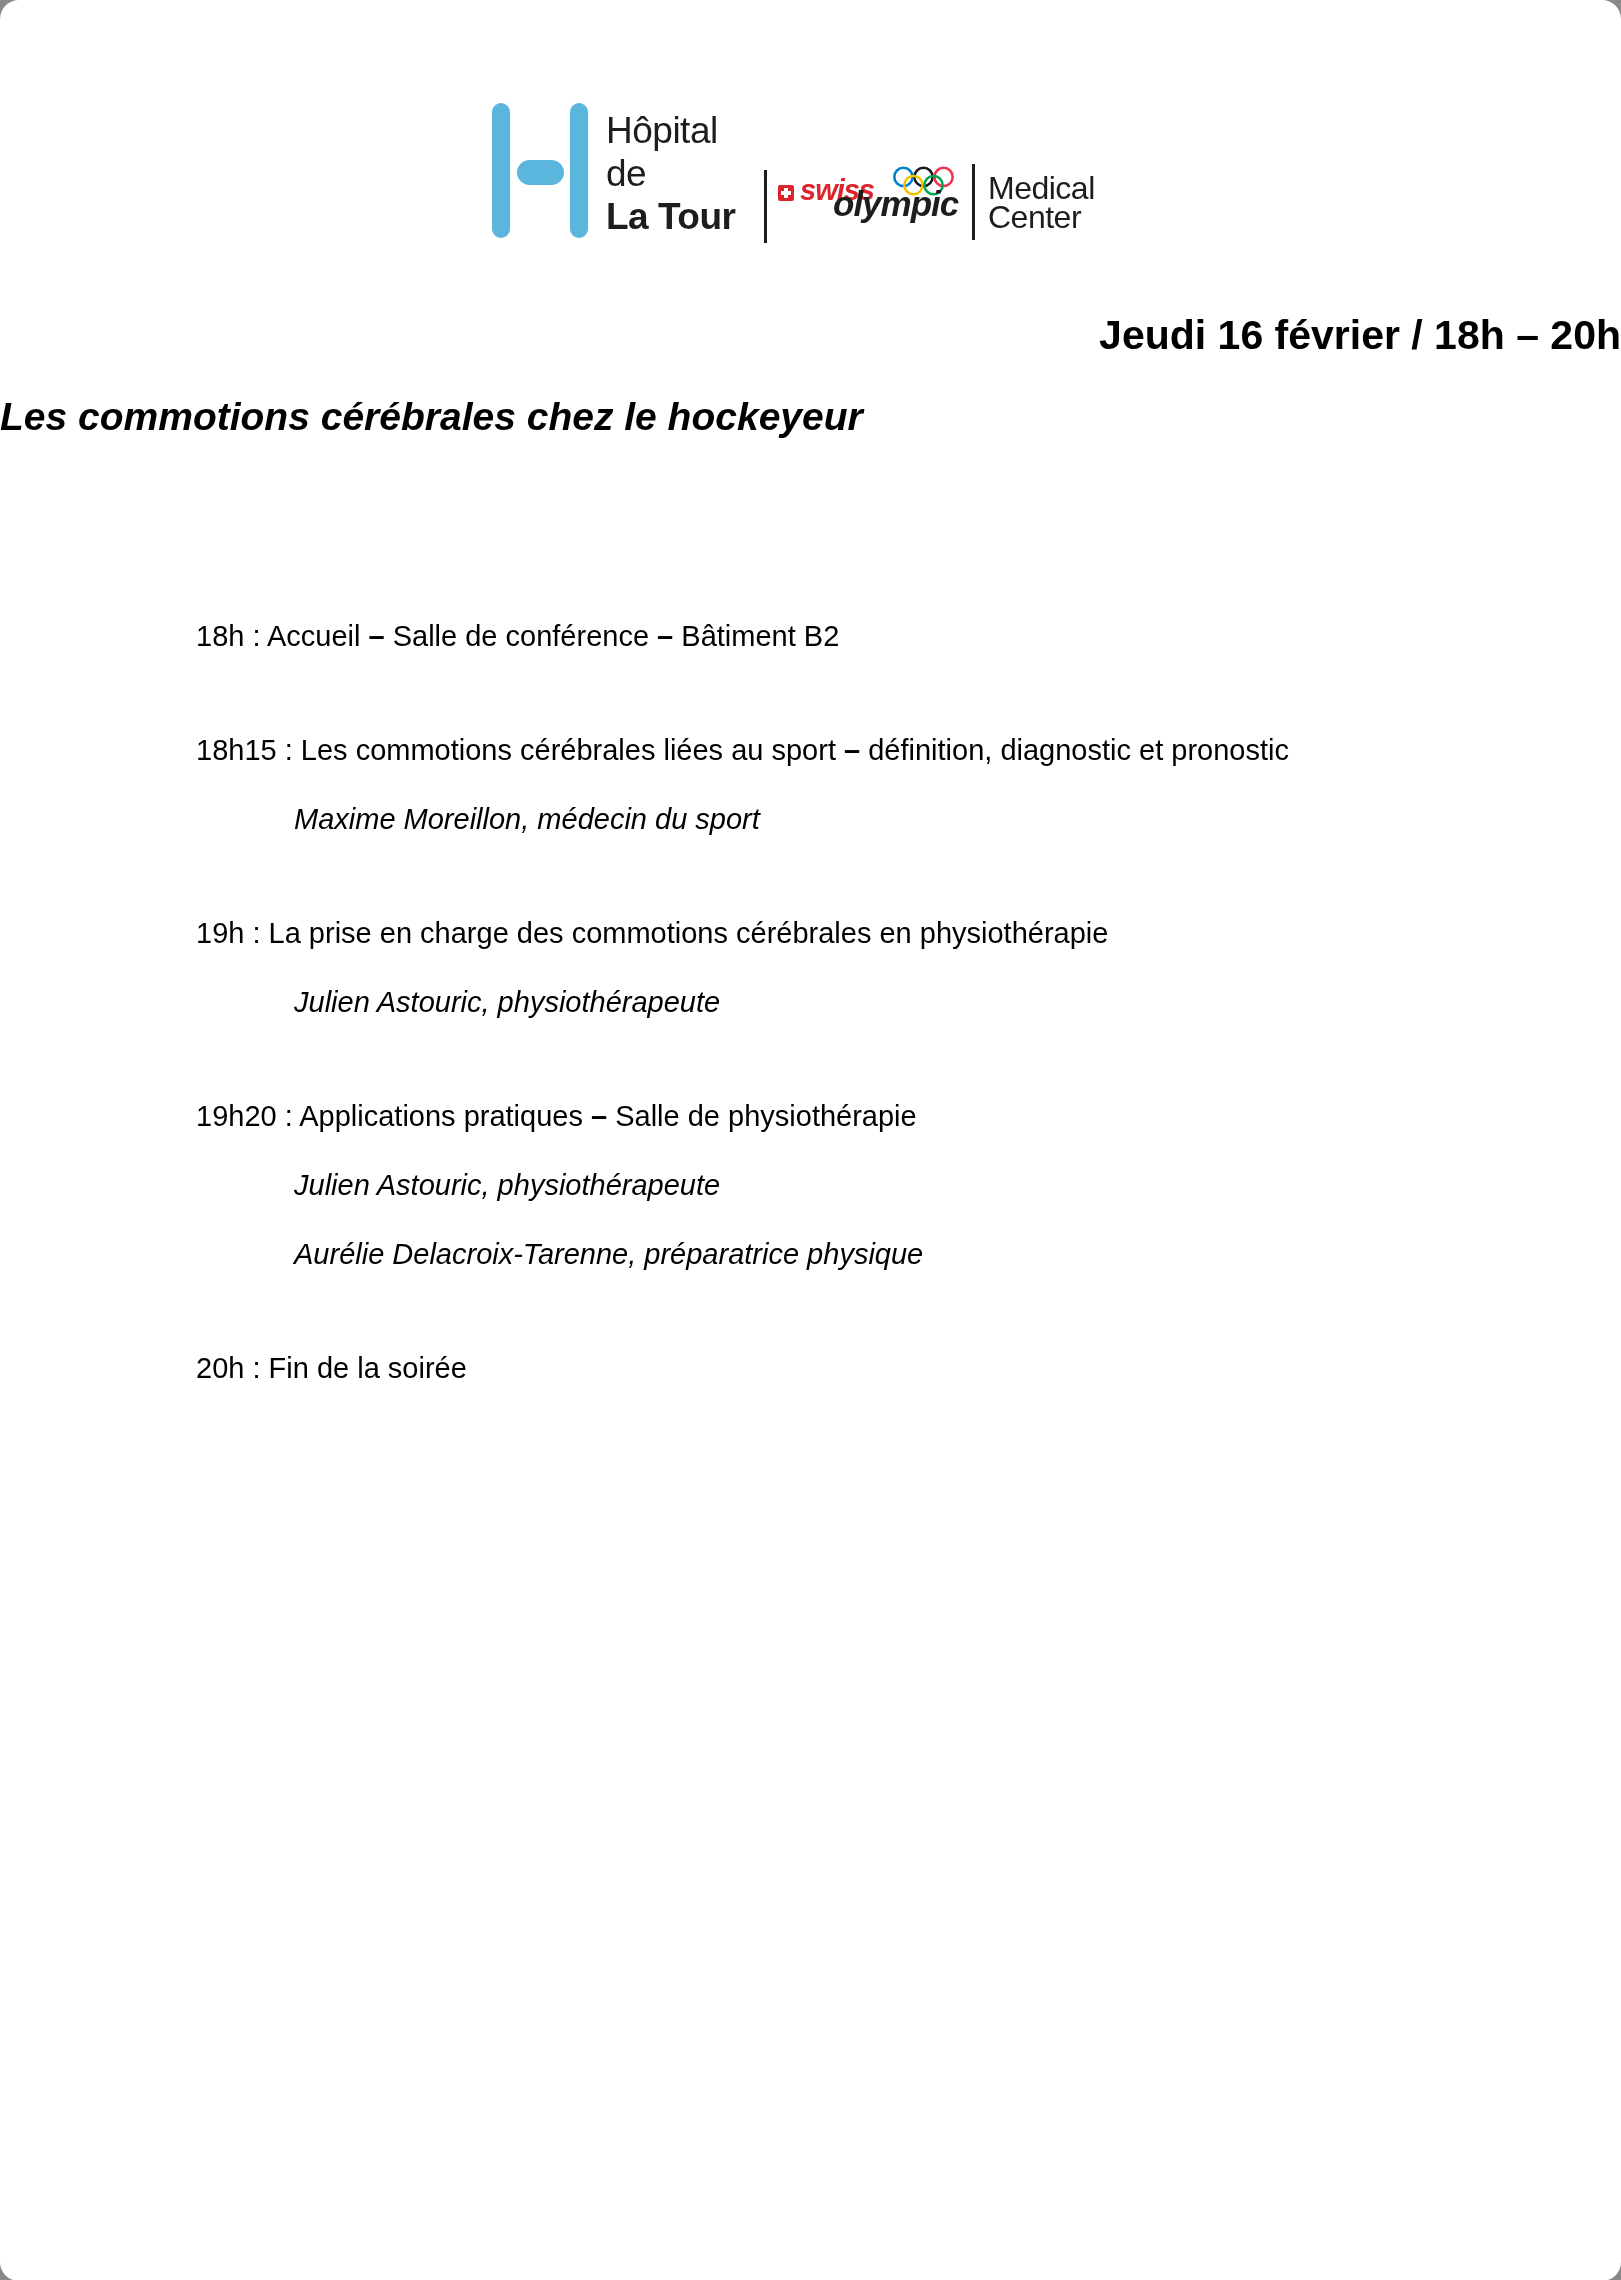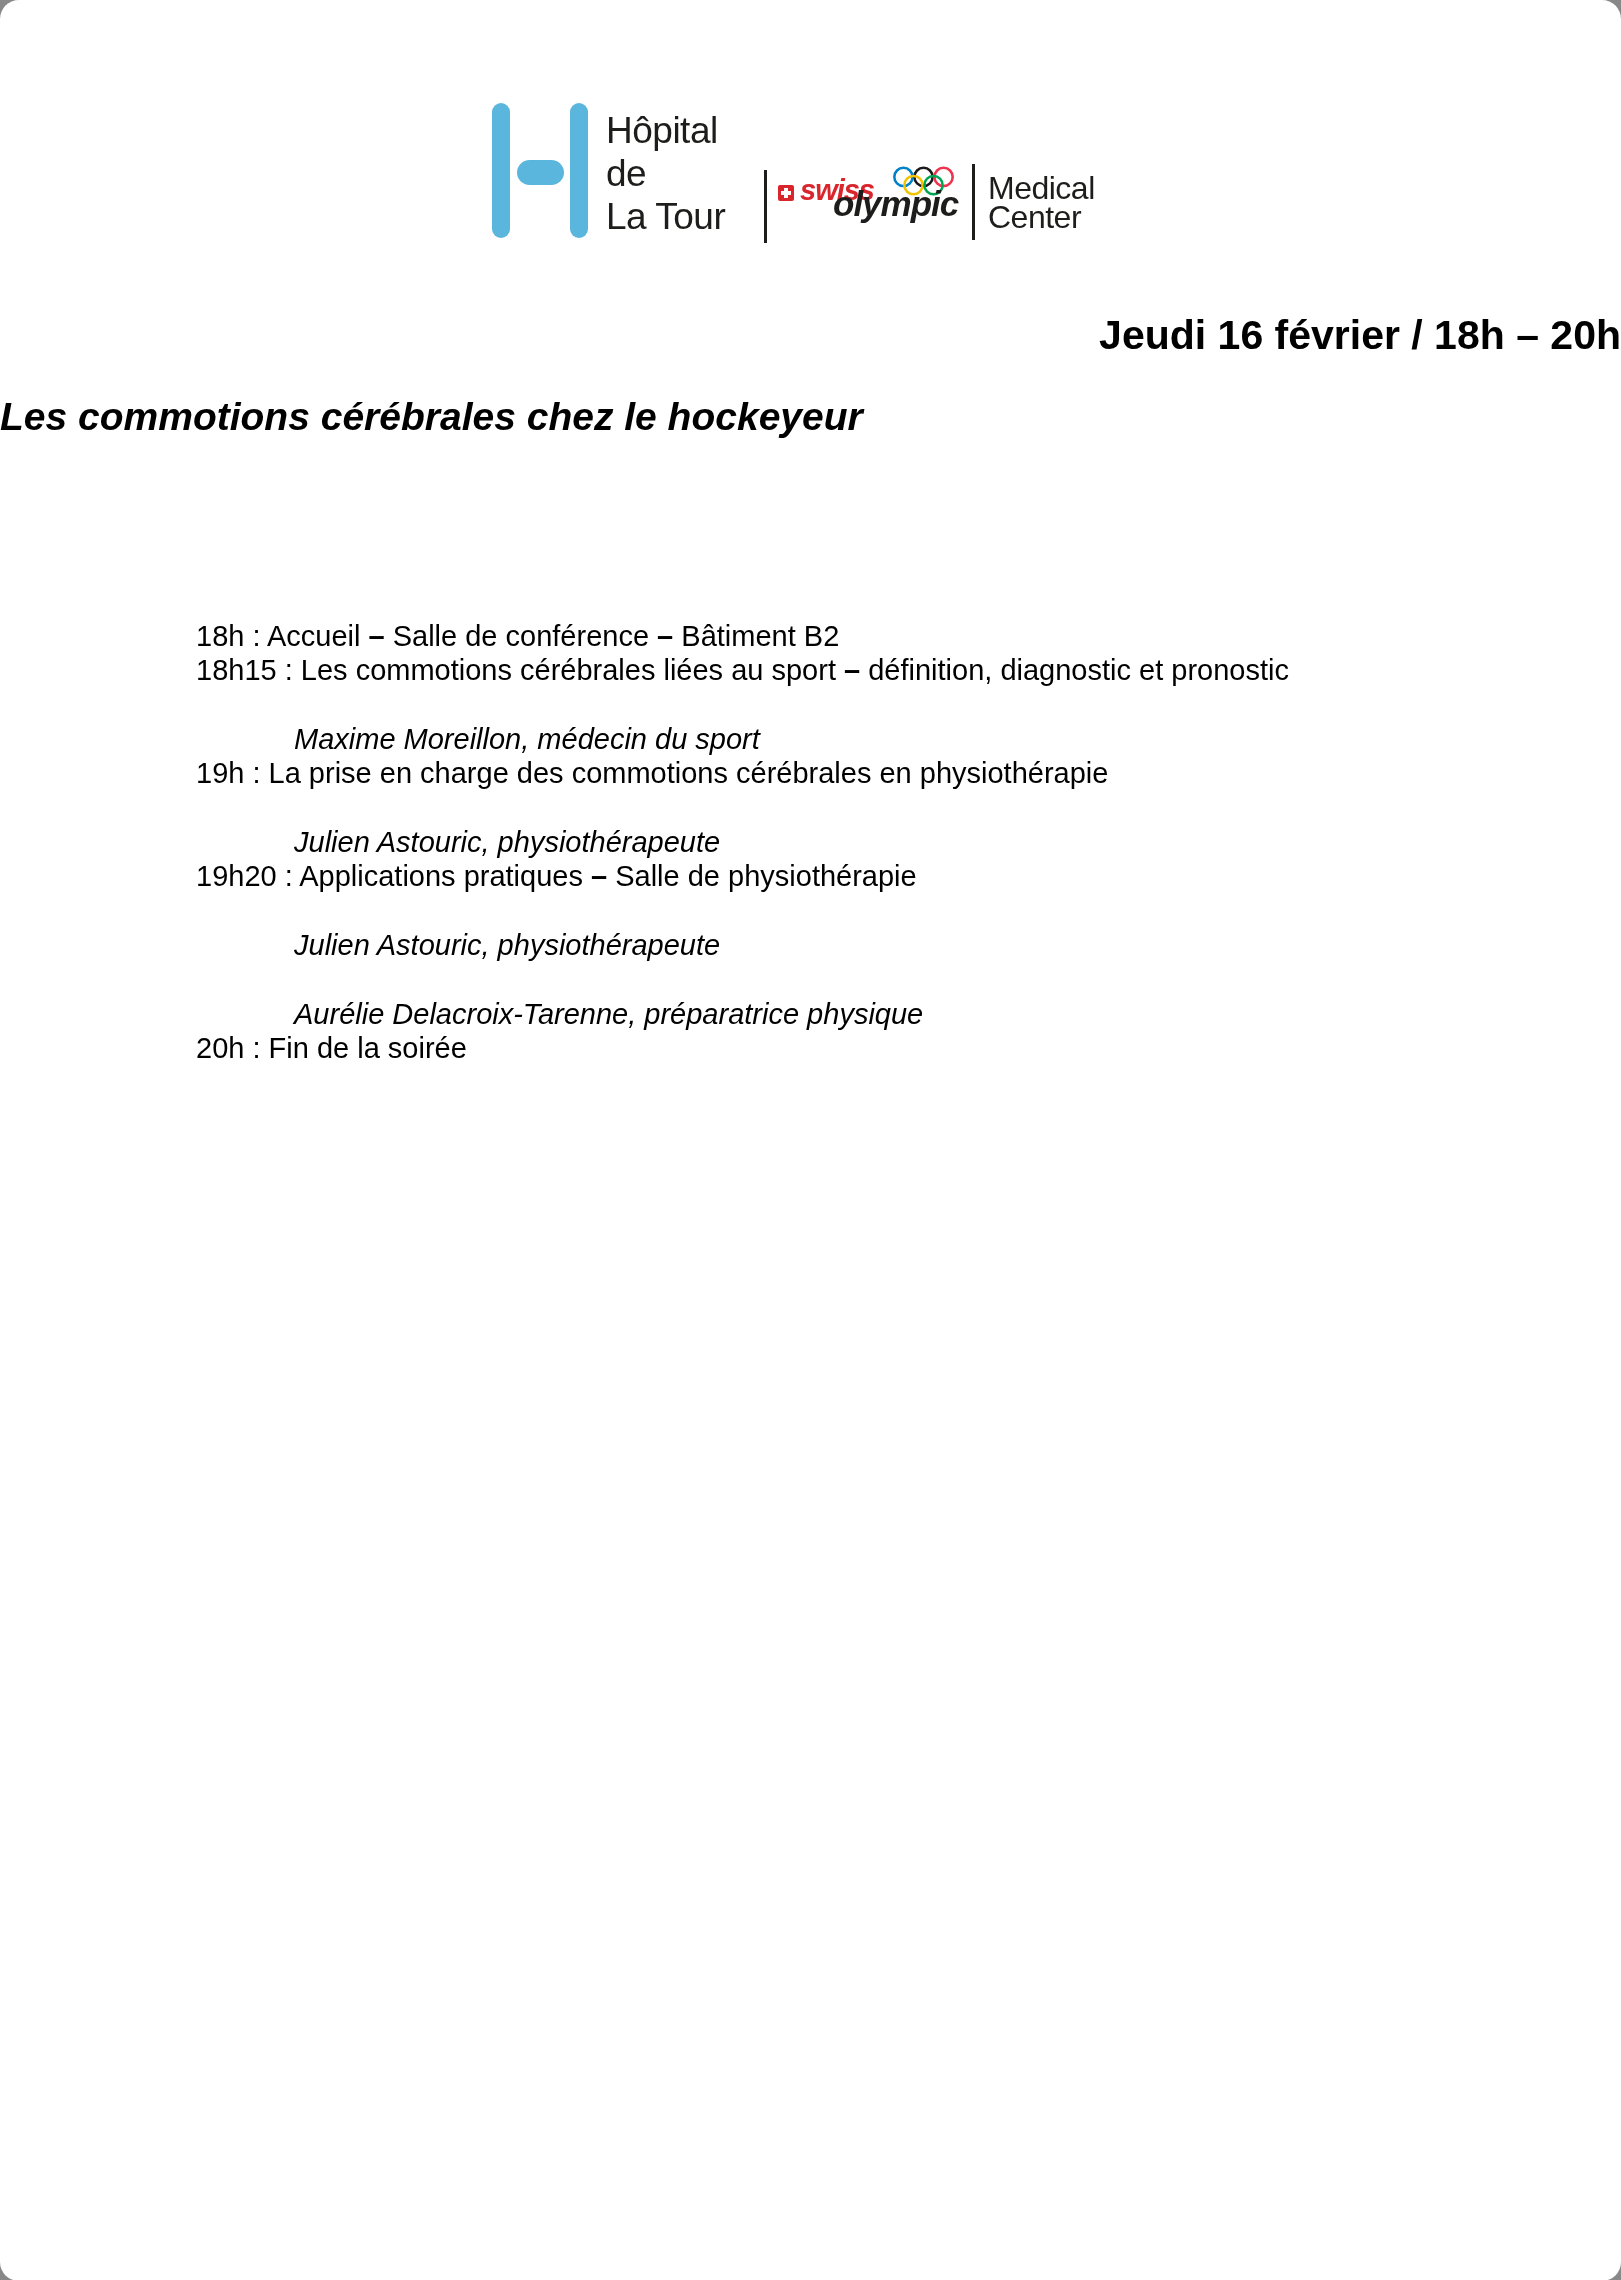--- a/index.html
+++ b/index.html
@@ -26,42 +26,42 @@
   }
 
   
   .logo-row{position:absolute;left:492px;top:103px;width:647px;height:147px;}
   .h-mark{position:absolute;left:0;top:0;width:96px;height:135px;}
   .h-mark .vbar{position:absolute;top:0;width:17.6px;height:135px;border-radius:9.8px;background:var(--brand-blue);}
   .h-mark .vbar.left{left:0;}
   .h-mark .vbar.right{left:78px;}
   .h-mark .crossbar{position:absolute;left:24.5px;top:57px;width:47px;height:24.5px;border-radius:12.7px;background:var(--brand-blue);}
   .hospital-text{position:absolute;left:114px;top:5.9px;font-size:37px;line-height:43px;color:var(--logo-text);letter-spacing:-0.5px;}
-  .hospital-text .l3{font-weight:400;text-align:right;}
+  .hospital-text .l3{font-weight:700;text-align:right;}
   .logo-divider{position:absolute;width:2.9px;background:var(--logo-text);}
   .divider1{left:272px;top:67px;height:73px;}
   .divider2{left:480px;top:61px;height:76px;}
   .swiss-cross{position:absolute;left:286px;top:82px;width:15.7px;height:15.7px;background:var(--swiss-red);border-radius:2px;}
   .swiss-cross::before{content:"";position:absolute;left:2.9px;top:5.9px;width:9.8px;height:3.9px;background:#fff;}
   .swiss-cross::after{content:"";position:absolute;left:5.9px;top:2.9px;width:3.9px;height:9.8px;background:#fff;}
   .swiss-word{position:absolute;left:308px;top:70px;font-size:29px;line-height:35px;font-weight:700;font-style:italic;color:var(--swiss-red);letter-spacing:-1px;}
   .olympic-word{position:absolute;left:341px;top:83px;font-size:35px;line-height:35px;font-weight:700;font-style:italic;color:var(--logo-text);letter-spacing:-1px;}
   .rings{position:absolute;left:400px;top:63px;width:63px;height:31px;}
   .rings circle{fill:none;stroke-width:2.8;}
   .rings .rb{stroke:var(--ring-blue);} .rings .rk{stroke:var(--ring-black);} .rings .rr{stroke:var(--ring-red);}
   .rings .ry{stroke:var(--ring-yellow);} .rings .rg{stroke:var(--ring-green);}
   .medical-text{position:absolute;left:496px;top:71px;font-size:32px;line-height:29px;color:var(--logo-text);letter-spacing:-0.5px;}
 
   
   .title{position:absolute;left:0;right:0;top:314px;margin:0;text-align:right;font-size:41px;line-height:43px;font-weight:700;}
   .subtitle{position:absolute;left:0;right:0;top:394px;margin:0;text-align:left;font-size:39px;line-height:45px;font-weight:700;font-style:italic;}
 
   
   .schedule{position:absolute;left:196px;right:137px;top:619px;font-size:29px;line-height:34px;}
-  .sched-item + .sched-item{}
+  .sched-item + .sched-item{margin-top:80px;}
   .seg-b{font-weight:700;}
   .speaker{margin-top:35px;margin-left:98px;font-style:italic;}
 </style>
 </head>
 <body>
 
 <div class="page">
 
   <header class="logo-row">
     <div class="h-mark">

